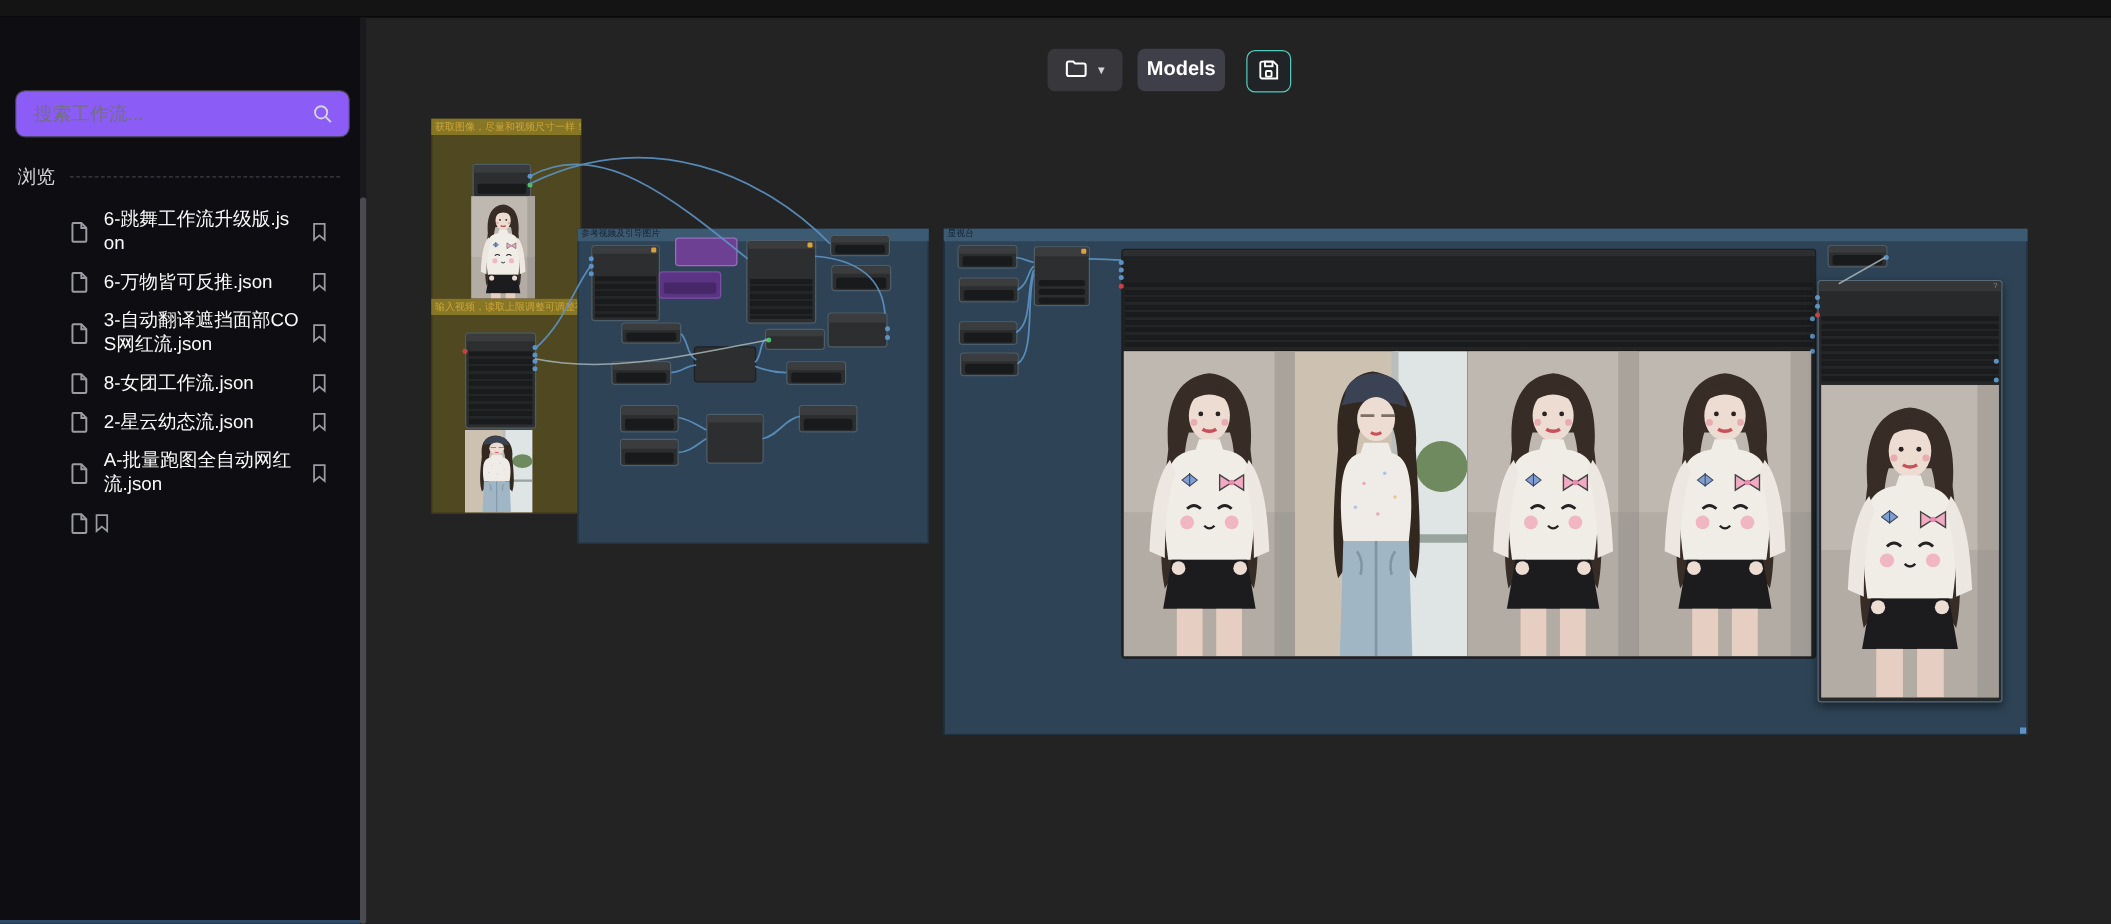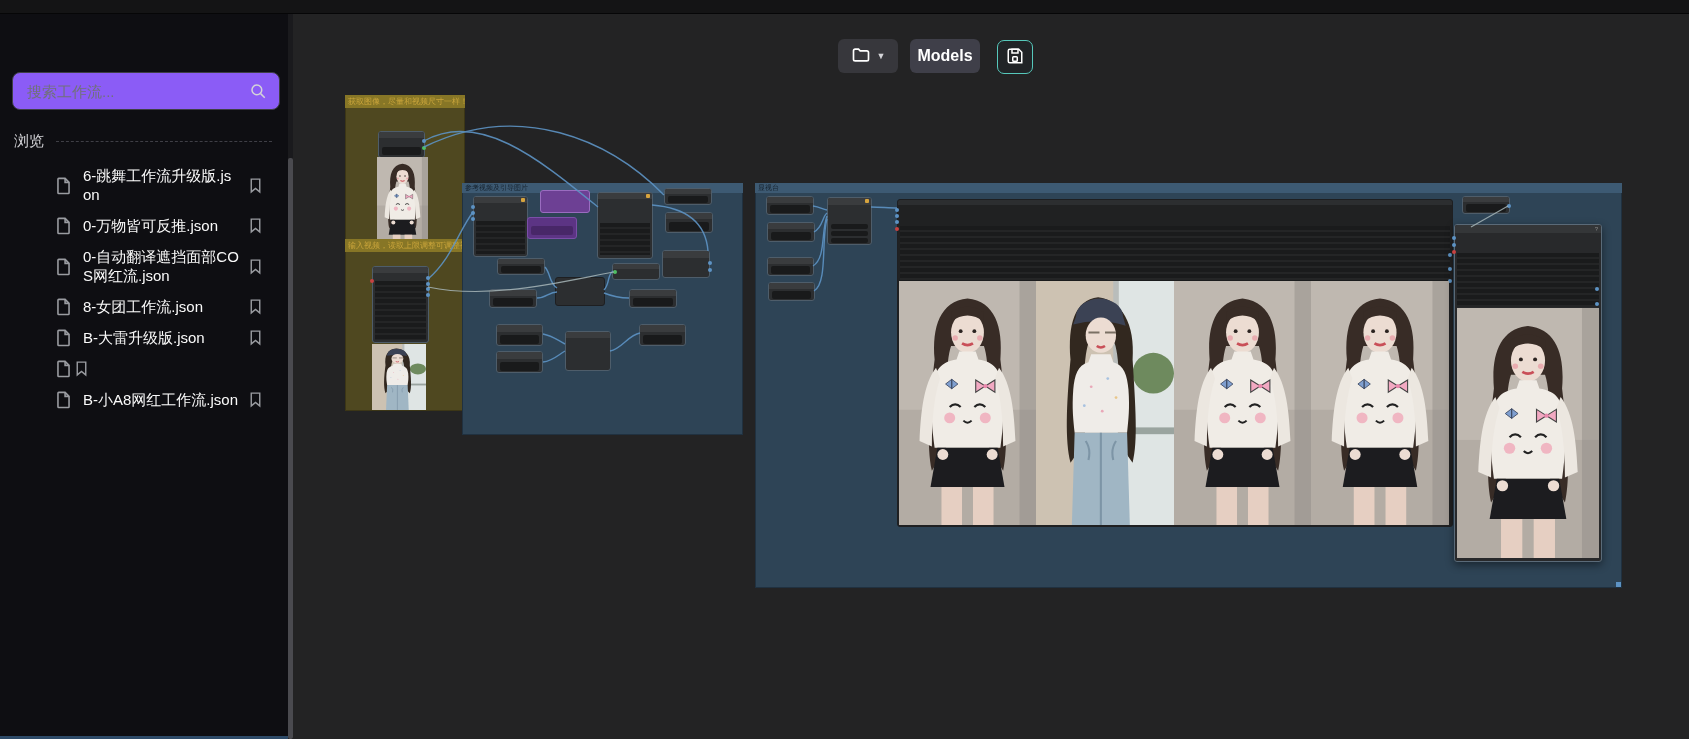--- a/index.html
+++ b/index.html
@@ -146,36 +146,36 @@
     </button>
   </div>
 
   <div class="wf-item">
     <span class="file-ico">
       <svg width="19" height="19" viewBox="0 0 24 24" fill="none" stroke="currentColor" stroke-width="2">
         <path d="M6 3 h8 l5 5 v13 a1 1 0 0 1 -1 1 H6 a1 1 0 0 1 -1 -1 V4 a1 1 0 0 1 1 -1 Z"></path>
         <path d="M14 3 v5 h5"></path>
       </svg>
     </span>
-    <span class="wf-label">0-万物皆可反推.json</span>
-    <button class="bm">
-      <svg width="17" height="17" viewBox="0 0 24 24" fill="none" stroke="currentColor" stroke-width="2">
-        <path d="M6 3 h12 v18 l-6 -5 l-6 5 Z"></path>
-      </svg>
-    </button>
-  </div>
-
-  <div class="wf-item">
-    <span class="file-ico">
-      <svg width="19" height="19" viewBox="0 0 24 24" fill="none" stroke="currentColor" stroke-width="2">
-        <path d="M6 3 h8 l5 5 v13 a1 1 0 0 1 -1 1 H6 a1 1 0 0 1 -1 -1 V4 a1 1 0 0 1 1 -1 Z"></path>
-        <path d="M14 3 v5 h5"></path>
-      </svg>
-    </span>
-    <span class="wf-label">0-自动翻译遮挡面部COS网红流.json</span>
+    <span class="wf-label">6-万物皆可反推.json</span>
+    <button class="bm">
+      <svg width="17" height="17" viewBox="0 0 24 24" fill="none" stroke="currentColor" stroke-width="2">
+        <path d="M6 3 h12 v18 l-6 -5 l-6 5 Z"></path>
+      </svg>
+    </button>
+  </div>
+
+  <div class="wf-item">
+    <span class="file-ico">
+      <svg width="19" height="19" viewBox="0 0 24 24" fill="none" stroke="currentColor" stroke-width="2">
+        <path d="M6 3 h8 l5 5 v13 a1 1 0 0 1 -1 1 H6 a1 1 0 0 1 -1 -1 V4 a1 1 0 0 1 1 -1 Z"></path>
+        <path d="M14 3 v5 h5"></path>
+      </svg>
+    </span>
+    <span class="wf-label">3-自动翻译遮挡面部COS网红流.json</span>
     <button class="bm">
       <svg width="17" height="17" viewBox="0 0 24 24" fill="none" stroke="currentColor" stroke-width="2">
         <path d="M6 3 h12 v18 l-6 -5 l-6 5 Z"></path>
       </svg>
     </button>
   </div>
 
   <div class="wf-item">
     <span class="file-ico">
       <svg width="19" height="19" viewBox="0 0 24 24" fill="none" stroke="currentColor" stroke-width="2">
@@ -184,65 +184,65 @@
       </svg>
     </span>
     <span class="wf-label">8-女团工作流.json</span>
     <button class="bm">
       <svg width="17" height="17" viewBox="0 0 24 24" fill="none" stroke="currentColor" stroke-width="2">
         <path d="M6 3 h12 v18 l-6 -5 l-6 5 Z"></path>
       </svg>
     </button>
   </div>
 
-
-
-  <div class="wf-item">
-    <span class="file-ico">
-      <svg width="19" height="19" viewBox="0 0 24 24" fill="none" stroke="currentColor" stroke-width="2">
-        <path d="M6 3 h8 l5 5 v13 a1 1 0 0 1 -1 1 H6 a1 1 0 0 1 -1 -1 V4 a1 1 0 0 1 1 -1 Z"></path>
-        <path d="M14 3 v5 h5"></path>
-      </svg>
-    </span>
-    <span class="wf-label">B-大雷升级版.json</span>
-    <button class="bm">
-      <svg width="17" height="17" viewBox="0 0 24 24" fill="none" stroke="currentColor" stroke-width="2">
-        <path d="M6 3 h12 v18 l-6 -5 l-6 5 Z"></path>
-      </svg>
-    </button>
-  </div>
-
-  <div class="wf-item">
-    <span class="file-ico">
-      <svg width="19" height="19" viewBox="0 0 24 24" fill="none" stroke="currentColor" stroke-width="2">
-        <path d="M6 3 h8 l5 5 v13 a1 1 0 0 1 -1 1 H6 a1 1 0 0 1 -1 -1 V4 a1 1 0 0 1 1 -1 Z"></path>
-        <path d="M14 3 v5 h5"></path>
-      </svg>
-    </span>
-    <button class="bm">
-      <svg width="17" height="17" viewBox="0 0 24 24" fill="none" stroke="currentColor" stroke-width="2">
-        <path d="M6 3 h12 v18 l-6 -5 l-6 5 Z"></path>
-      </svg>
-    </button>
-  </div>
-
-  <div class="wf-item">
-    <span class="file-ico">
-      <svg width="19" height="19" viewBox="0 0 24 24" fill="none" stroke="currentColor" stroke-width="2">
-        <path d="M6 3 h8 l5 5 v13 a1 1 0 0 1 -1 1 H6 a1 1 0 0 1 -1 -1 V4 a1 1 0 0 1 1 -1 Z"></path>
-        <path d="M14 3 v5 h5"></path>
-      </svg>
-    </span>
-    <span class="wf-label">B-小A8网红工作流.json</span>
-    <button class="bm">
-      <svg width="17" height="17" viewBox="0 0 24 24" fill="none" stroke="currentColor" stroke-width="2">
-        <path d="M6 3 h12 v18 l-6 -5 l-6 5 Z"></path>
-      </svg>
-    </button>
-  </div>
+  <div class="wf-item">
+    <span class="file-ico">
+      <svg width="19" height="19" viewBox="0 0 24 24" fill="none" stroke="currentColor" stroke-width="2">
+        <path d="M6 3 h8 l5 5 v13 a1 1 0 0 1 -1 1 H6 a1 1 0 0 1 -1 -1 V4 a1 1 0 0 1 1 -1 Z"></path>
+        <path d="M14 3 v5 h5"></path>
+      </svg>
+    </span>
+    <span class="wf-label">2-星云幼态流.json</span>
+    <button class="bm">
+      <svg width="17" height="17" viewBox="0 0 24 24" fill="none" stroke="currentColor" stroke-width="2">
+        <path d="M6 3 h12 v18 l-6 -5 l-6 5 Z"></path>
+      </svg>
+    </button>
+  </div>
+
+  <div class="wf-item">
+    <span class="file-ico">
+      <svg width="19" height="19" viewBox="0 0 24 24" fill="none" stroke="currentColor" stroke-width="2">
+        <path d="M6 3 h8 l5 5 v13 a1 1 0 0 1 -1 1 H6 a1 1 0 0 1 -1 -1 V4 a1 1 0 0 1 1 -1 Z"></path>
+        <path d="M14 3 v5 h5"></path>
+      </svg>
+    </span>
+    <span class="wf-label">A-批量跑图全自动网红流.json</span>
+    <button class="bm">
+      <svg width="17" height="17" viewBox="0 0 24 24" fill="none" stroke="currentColor" stroke-width="2">
+        <path d="M6 3 h12 v18 l-6 -5 l-6 5 Z"></path>
+      </svg>
+    </button>
+  </div>
+
+
+  <div class="wf-item">
+    <span class="file-ico">
+      <svg width="19" height="19" viewBox="0 0 24 24" fill="none" stroke="currentColor" stroke-width="2">
+        <path d="M6 3 h8 l5 5 v13 a1 1 0 0 1 -1 1 H6 a1 1 0 0 1 -1 -1 V4 a1 1 0 0 1 1 -1 Z"></path>
+        <path d="M14 3 v5 h5"></path>
+      </svg>
+    </span>
+    <button class="bm">
+      <svg width="17" height="17" viewBox="0 0 24 24" fill="none" stroke="currentColor" stroke-width="2">
+        <path d="M6 3 h12 v18 l-6 -5 l-6 5 Z"></path>
+      </svg>
+    </button>
+  </div>
+
 </div>
 </aside>
 <div class="abs sb-scroll-track"></div>
 <div class="abs sb-scroll-thumb"></div>
 <div class="abs sb-bottom-bar"></div>
 
 <button class="tb-btn folder-btn">
   <span>
     <svg width="20" height="20" viewBox="0 0 24 24" fill="none" stroke="#fff" stroke-width="2">
       <path d="M3 7 a2 2 0 0 1 2-2 h4 l2 2 h8 a2 2 0 0 1 2 2 v8 a2 2 0 0 1-2 2 H5 a2 2 0 0 1-2-2 Z"></path>

